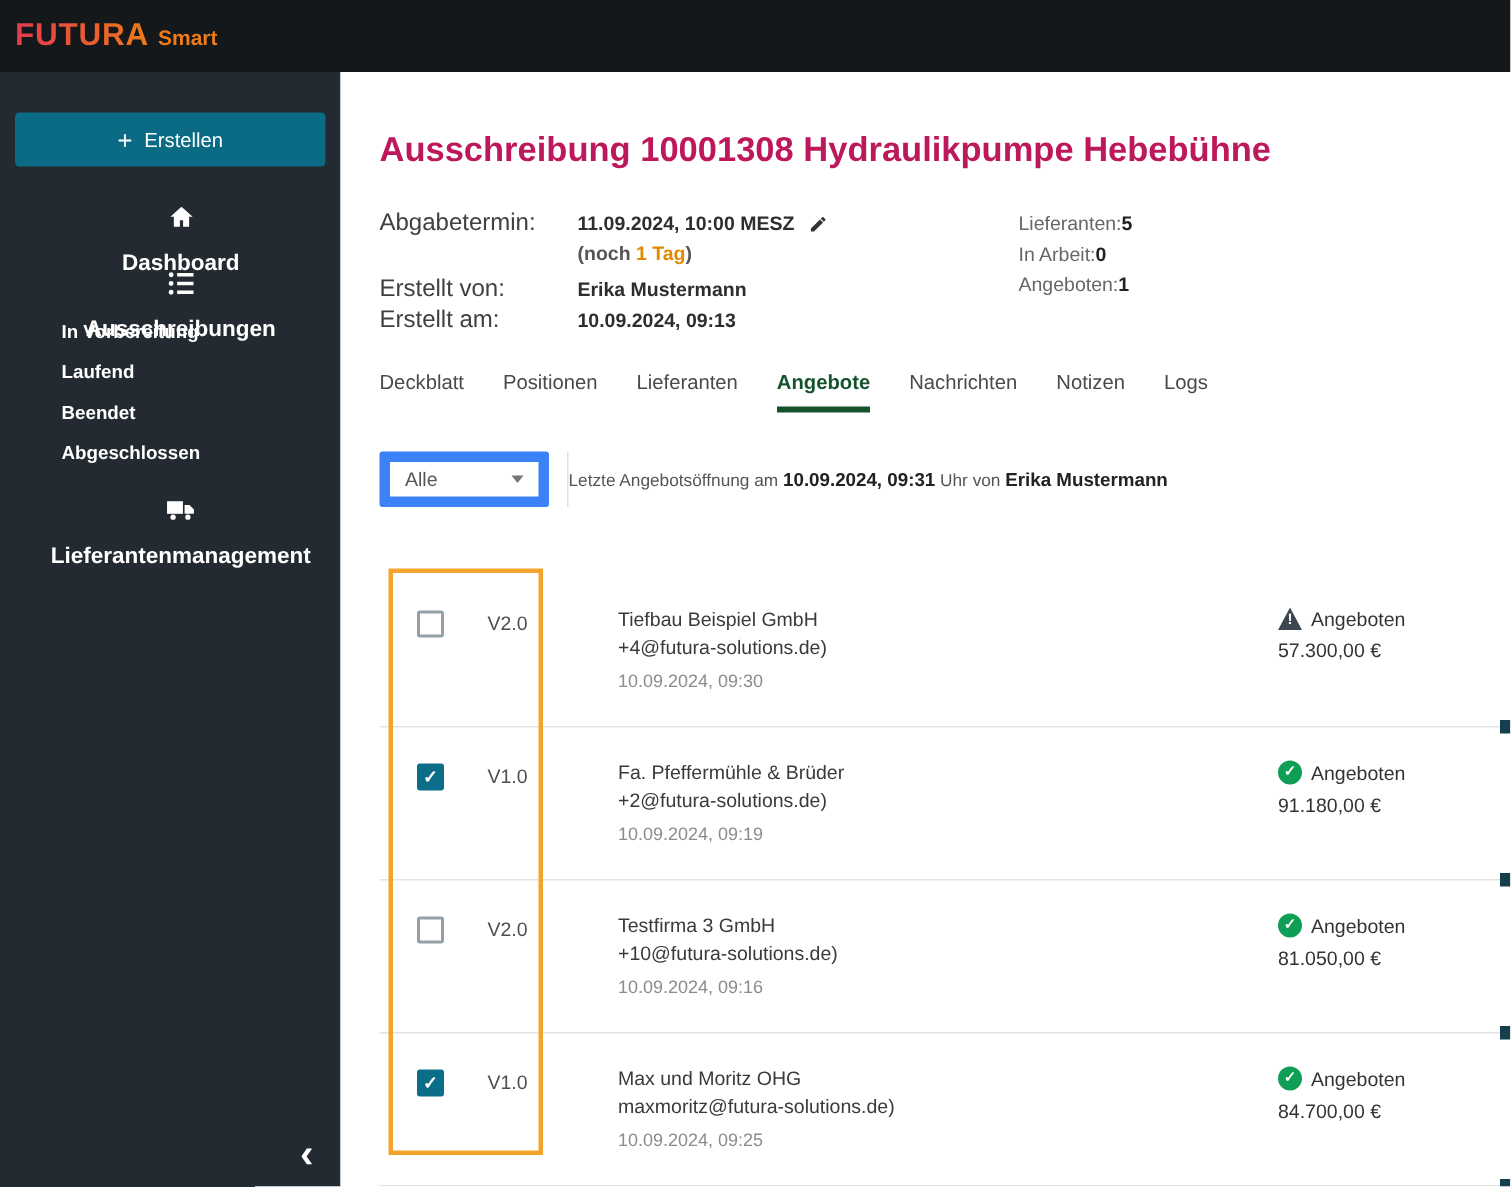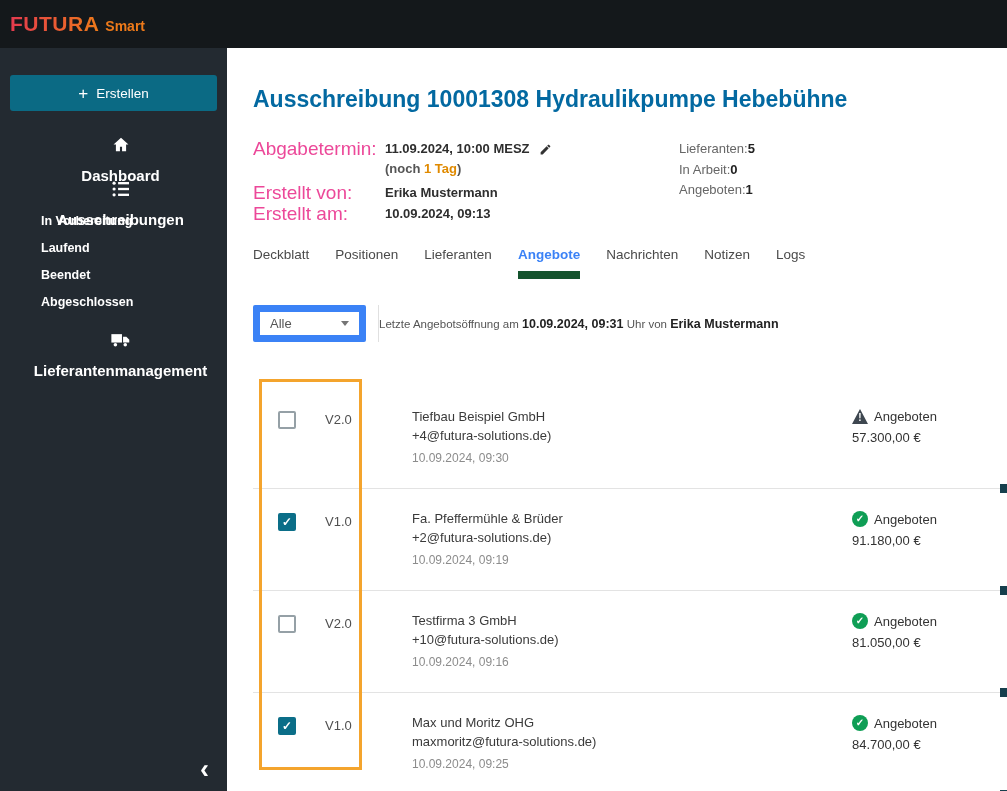--- a/index.html
+++ b/index.html
@@ -56,40 +56,40 @@
   .collapse-btn {
     position: absolute; bottom: 8px; right: 18px;
     font-size: 27px; font-weight: 600; color: #fff; cursor: pointer; line-height: 1;
   }
 
   
   .main {
     position: absolute; left: 227px; top: 48px; right: 0; bottom: 0;
     background: #fff; padding-left: 26px; overflow: hidden;
   }
-  h1.page-title { margin-top: 38px; font-size: 23px; font-weight: 700; color: #0369a1; }
+  h1.page-title { margin-top: 38px; font-size: 23px; font-weight: 700; color: #be185d; }
 
   .info { position: relative; margin-top: 26px; width: 728px; }
   .field-row { display: flex; line-height: 20px; margin-bottom: 1px; }
-  .field-label { width: 132px; font-size: 19px; color: #ec4899; flex: 0 0 132px; }
+  .field-label { width: 132px; font-size: 16px; color: #404040; flex: 0 0 132px; }
   .field-value { font-size: 13px; font-weight: 700; color: #2e2e2e; display: flex; align-items: center; gap: 9px; }
   .remaining { margin: 0 0 5px 132px; font-size: 13px; line-height: 18px; }
   .remaining .plain { color: #555; font-weight: 700; }
   .remaining .hot { color: #e08a00; font-weight: 700; }
   .pencil { display: inline-flex; width: 13px; height: 13px; }
 
   .stats { position: absolute; left: 402px; top: 0; width: 113px; }
   .stat-row { display: flex; justify-content: flex-start; line-height: 20.5px; margin-left: 24px; }
   .stat-label { font-size: 13px; color: #666; }
   .stat-value { font-size: 13px; font-weight: 700; color: #222; }
 
   
   .tabs { display: flex; gap: 26px; margin-top: 23px; }
   .tab { font-size: 13.5px; color: #4a4a4a; padding-bottom: 9px; cursor: pointer; }
-  .tab.active { color: #3b82f6; font-weight: 600; border-bottom: 8px solid #14532d; text-align: right; }
+  .tab.active { color: #14532d; font-weight: 600; border-bottom: 4px solid #14532d; text-align: right; }
 
   
   .filter-row { margin-top: 26px; display: flex; align-items: center; }
   .dropdown {
     width: 113px; height: 37px; border: 7px solid #3b82f6; border-radius: 2px;
     display: flex; align-items: center; justify-content: space-between;
     padding: 0 10px; font-size: 13px; color: #555; cursor: pointer; background: #fff;
   }
   .caret { width: 0; height: 0; border-left: 4px solid transparent; border-right: 4px solid transparent; border-top: 5px solid #757575; }
   .vsep { width: 1px; height: 37px; background: #e0e0e0; margin-left: 12px; }

